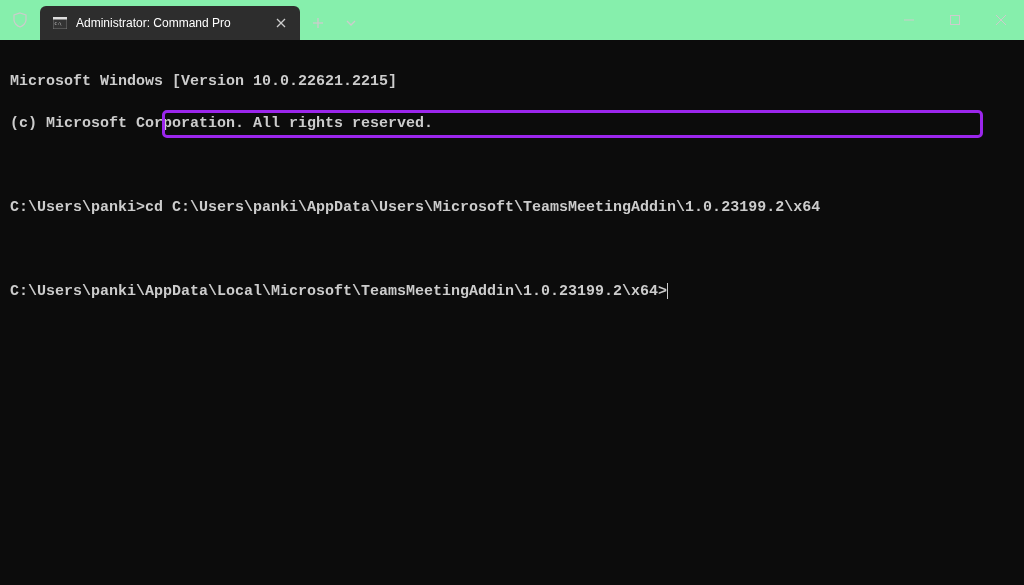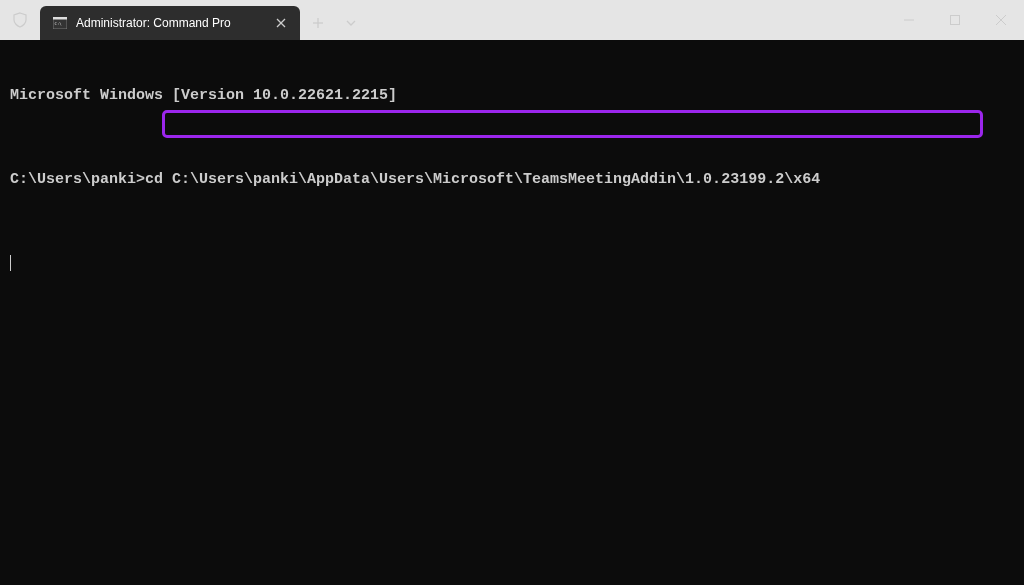--- a/index.html
+++ b/index.html
@@ -10,21 +10,21 @@
     body {
       width: 1024px;
       height: 585px;
       background: #0c0c0c;
       font-family: Consolas, 'Courier New', monospace;
       overflow: hidden;
       position: relative;
     }
     .titlebar {
       height: 40px;
-      background: #e5e5e5;
+      background: #86efac;
       display: flex;
       align-items: flex-end;
       justify-content: space-between;
     }
     .titlebar-left {
       display: flex;
       align-items: center;
       height: 100%;
     }
     .shield-icon {
@@ -116,21 +116,21 @@
       align-items: center;
       justify-content: center;
       color: #ccc;
       cursor: pointer;
     }
     .win-btn svg {
       width: 10px;
       height: 10px;
     }
     .terminal {
-      padding: 24px 10px;
+      padding: 10px 10px;
       color: #cccccc;
       font-size: 15px;
       line-height: 21px;
       font-weight: bold;
       white-space: pre;
     }
     .terminal-line {
       display: block;
     }
     .highlight-box {
@@ -204,19 +204,20 @@
       <svg viewBox="0 0 10 10">
         <line x1="0" y1="0" x2="10" y2="10" stroke="#ccc" stroke-width="1"></line>
         <line x1="10" y1="0" x2="0" y2="10" stroke="#ccc" stroke-width="1"></line>
       </svg>
     </div>
   </div>
 </div>
 
 <div class="terminal">
 <span class="terminal-line">Microsoft Windows [Version 10.0.22621.2215]</span>
+<span class="terminal-line">(c) Microsoft Corporation. All rights reserved.</span>
 <div class="blank-line"></div>
 <span class="terminal-line"><span>C:\Users\panki&gt;</span><span>cd C:\Users\panki\AppData\Users\Microsoft\TeamsMeetingAddin\1.0.23199.2\x64</span></span>
 <div class="blank-line"></div>
-<span class="terminal-line"><span class="cursor"></span></span>
+<span class="terminal-line"><span>C:\Users\panki\AppData\Local\Microsoft\TeamsMeetingAddin\1.0.23199.2\x64&gt;</span><span class="cursor"></span></span>
 </div>
 
 <div class="highlight-box" style="left:162px;top:110px;width:821px;height:28px;"></div>
 
 </body></html>

